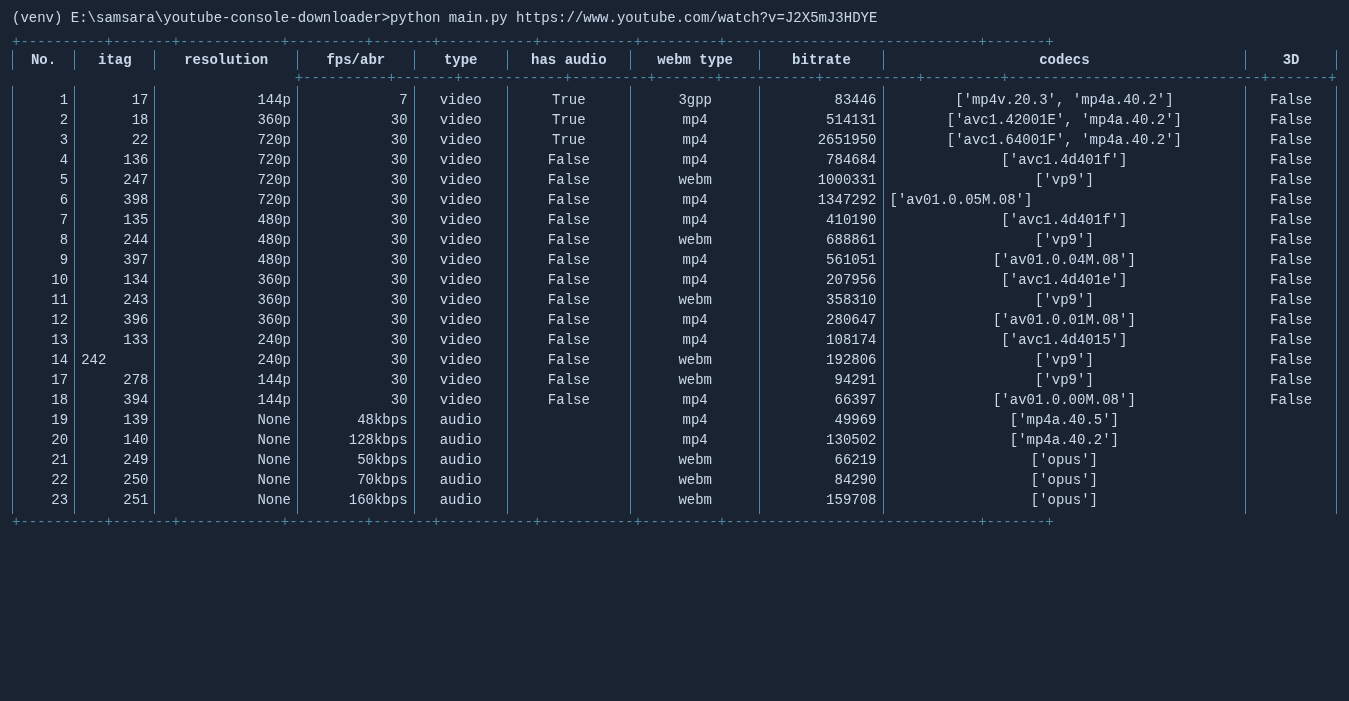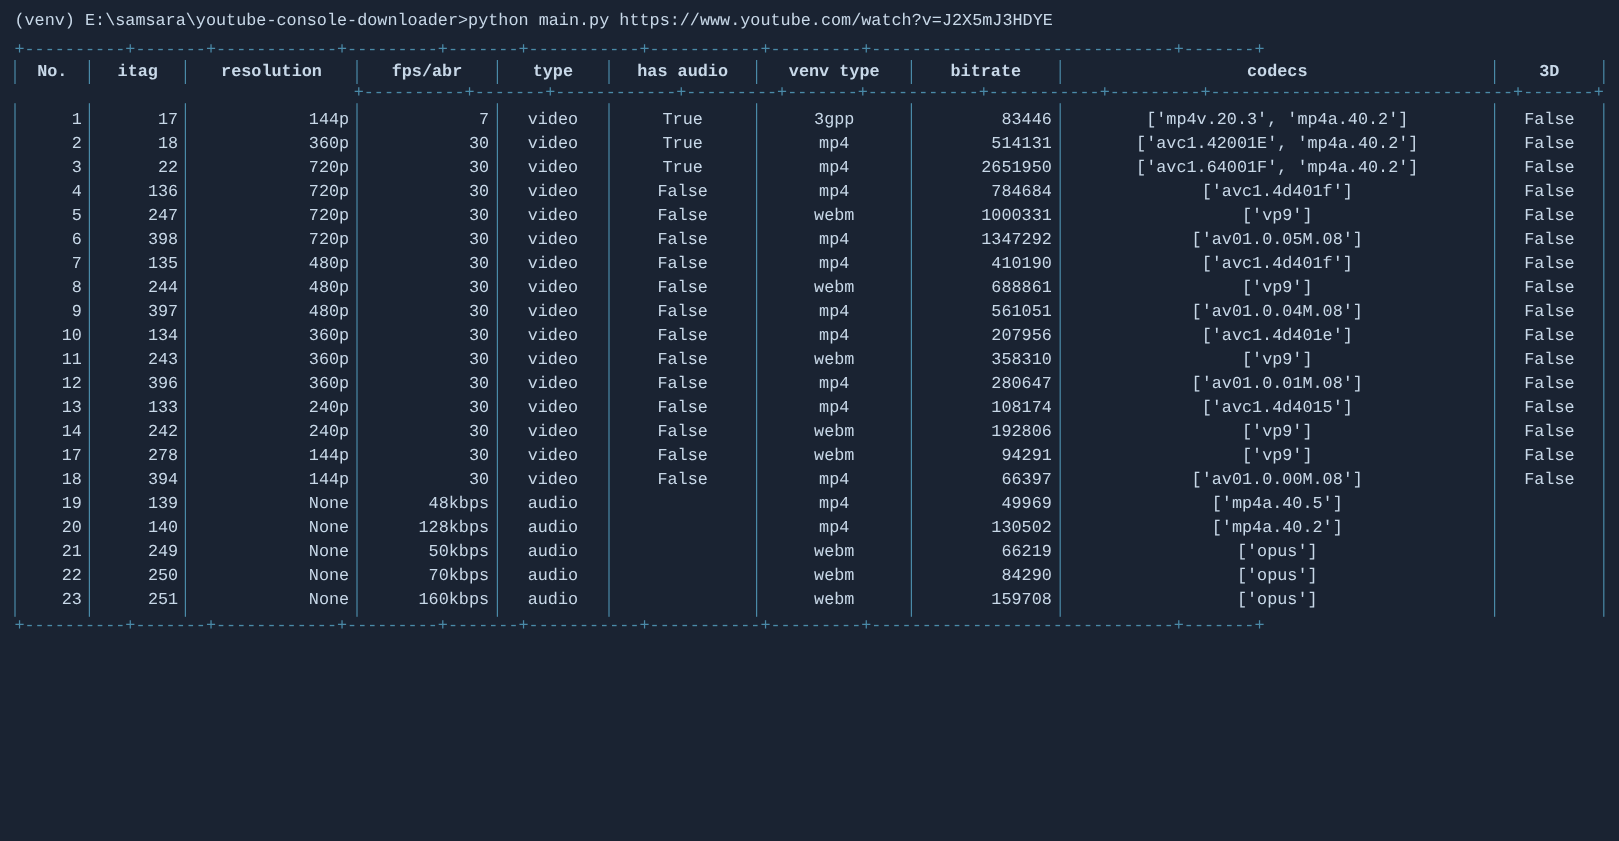--- a/index.html
+++ b/index.html
@@ -93,21 +93,21 @@
       <col class="col-3d">
     </colgroup>
     <thead>
       <tr class="header-row">
         <th>No.</th>
         <th>itag</th>
         <th>resolution</th>
         <th>fps/abr</th>
         <th>type</th>
         <th>has audio</th>
-        <th>venv type</th>
+        <th>webm type</th>
         <th>bitrate</th>
         <th>codecs</th>
         <th>3D</th>
       </tr>
     </thead>
     <tbody id="table-body">
     <tr class="divider-row">
           <td colspan="10">+----------+-------+------------+---------+-------+-----------+-----------+---------+------------------------------+-------+</td>
         </tr>
         <tr class="spacer-row">
@@ -184,21 +184,21 @@
         </tr>
         <tr>
           <td style="text-align: right;">6</td>
           <td style="text-align: right;">398</td>
           <td style="text-align: right;">720p</td>
           <td style="text-align: right;">30</td>
           <td style="text-align: center;">video</td>
           <td style="text-align: center;">False</td>
           <td style="text-align: center;">mp4</td>
           <td style="text-align: right;">1347292</td>
-          <td style="text-align: center;">['av01.0.05M.08']</td>
+          <td style="text-align: left;">['av01.0.05M.08']</td>
           <td style="text-align: center;">False</td>
         </tr>
         <tr>
           <td style="text-align: right;">7</td>
           <td style="text-align: right;">135</td>
           <td style="text-align: right;">480p</td>
           <td style="text-align: right;">30</td>
           <td style="text-align: center;">video</td>
           <td style="text-align: center;">False</td>
           <td style="text-align: center;">mp4</td>
@@ -273,21 +273,21 @@
           <td style="text-align: right;">30</td>
           <td style="text-align: center;">video</td>
           <td style="text-align: center;">False</td>
           <td style="text-align: center;">mp4</td>
           <td style="text-align: right;">108174</td>
           <td style="text-align: center;">['avc1.4d4015']</td>
           <td style="text-align: center;">False</td>
         </tr>
         <tr>
           <td style="text-align: right;">14</td>
-          <td style="text-align: right;">242</td>
+          <td style="text-align: left;">242</td>
           <td style="text-align: right;">240p</td>
           <td style="text-align: right;">30</td>
           <td style="text-align: center;">video</td>
           <td style="text-align: center;">False</td>
           <td style="text-align: center;">webm</td>
           <td style="text-align: right;">192806</td>
           <td style="text-align: center;">['vp9']</td>
           <td style="text-align: center;">False</td>
         </tr>
         <tr>

